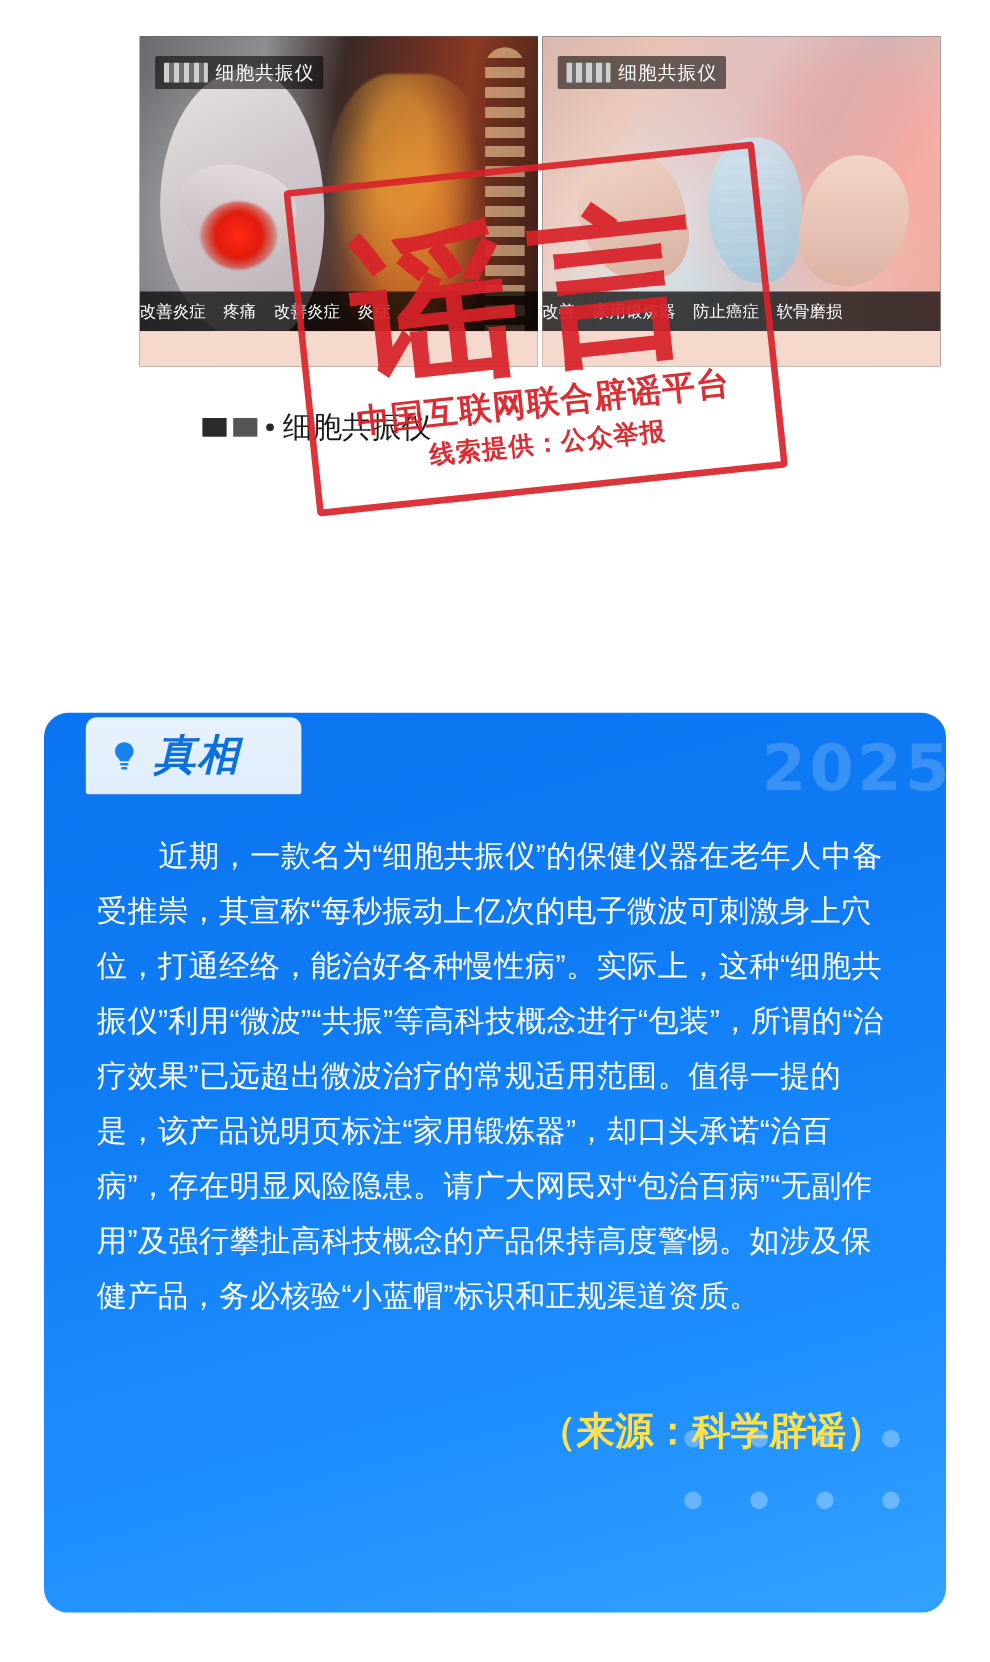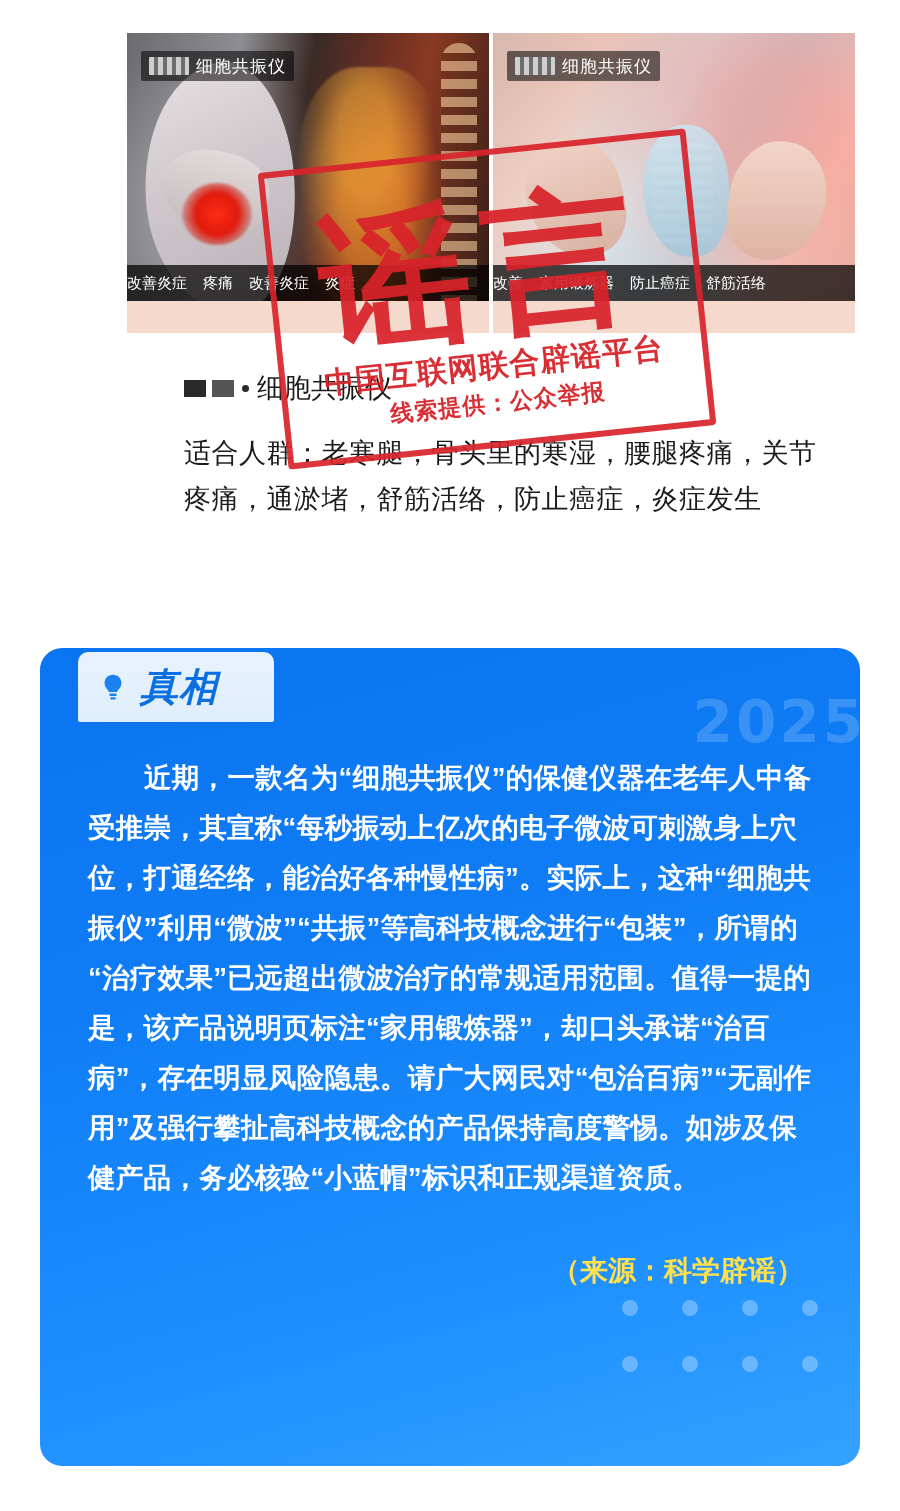--- a/index.html
+++ b/index.html
@@ -308,21 +308,20 @@
   }
   .watermark-year {
     position: absolute;
     right: -6px;
     top: 16px;
     font-size: 58px;
     font-weight: bold;
     color: rgba(255,255,255,0.18);
     letter-spacing: 3px;
     font-family: "DejaVu Sans", "Liberation Sans", sans-serif;
-    margin-top: 24px;
   }
   .dots-deco {
     position: absolute;
     right: 38px;
     bottom: 92px;
     width: 200px;
     height: 74px;
   }
   .dots-deco span {
     position: absolute;
@@ -332,30 +331,30 @@
     background: rgba(255,255,255,0.3);
   }
   .truth-text {
     position: absolute;
     left: 48px;
     top: 105px;
     width: 724px;
     color: #ffffff;
     font-size: 27.5px;
     line-height: 50px;
-    font-weight: bold;
+    font-weight: normal;
     text-indent: 56px;
     letter-spacing: .3px;
   }
   .truth-source {
     position: absolute;
     right: 56px;
-    top: 604px;
+    top: 630px;
     color: #ffe04d;
-    font-size: 28px;
+    font-size: 35px;
     font-weight: bold;
   }
 
   
   .truth-badge {
     position: absolute;
     left: 46px;
     top: 652px;
     width: 196px;
     height: 70px;
@@ -419,34 +418,33 @@
         <div class="hands-c"></div>
       </div>
       <div class="brand-bar">
         <div class="brand-logo"></div>
         <div class="brand-text">细胞共振仪</div>
       </div>
       <div class="promo-strip">
         <span>改善</span>
         <span>家用锻炼器</span>
         <span>防止癌症</span>
-        <span>舒筋活络</span>
+        <span>软骨磨损</span>
       </div>
       <div class="promo-foot"></div>
     </div>
   </div>
 
   <div class="product-line">
     <span class="redact"></span>
     <span class="redact b2"></span>
     <span class="redact-dot"></span>
     <span>细胞共振仪</span>
   </div>
 
-  <div class="claim-text">适合人群：老寒腿，骨头里的寒湿，腰腿疼痛，关节疼痛，通淤堵，舒筋活络，防止癌症，炎症发生</div>
 
   <div class="stamp">
     <div class="stamp-frame"></div>
     <div class="stamp-word">谣言</div>
     <div class="stamp-sub">中国互联网联合辟谣平台</div>
     <div class="stamp-sub2">线索提供：公众举报</div>
   </div>
 </div>
 
 <div class="truth-block">

